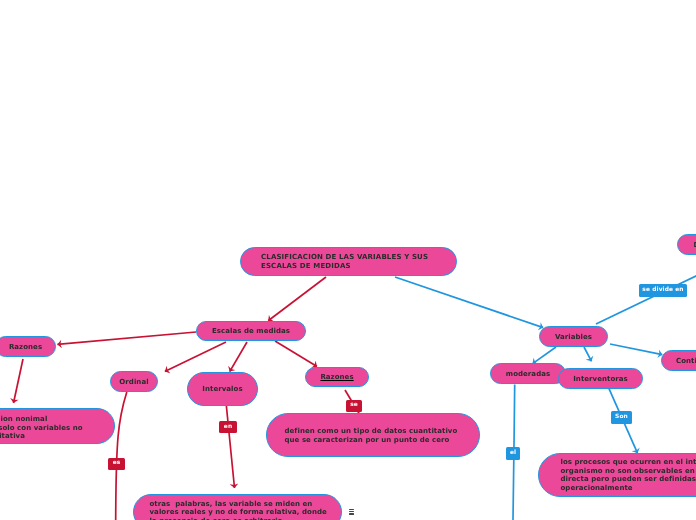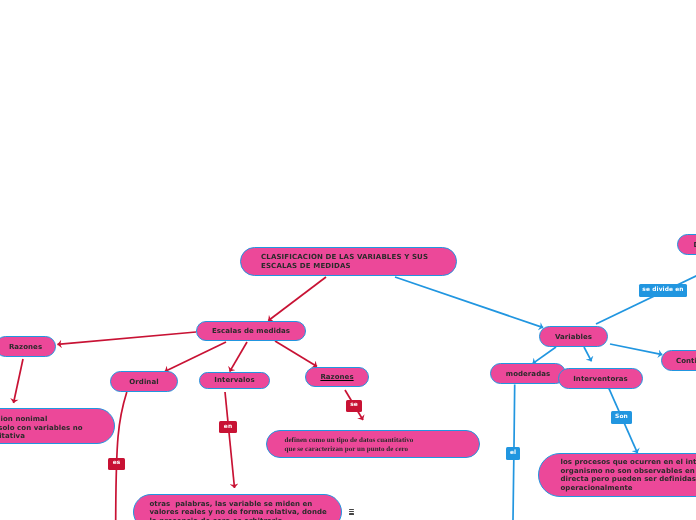--- a/index.html
+++ b/index.html
@@ -72,39 +72,39 @@
 </div>
 
 <div class="node" style="left:196px;top:321px;width:110px;height:20px;">
   <span class="txt">Escalas de medidas</span>
 </div>
 
 <div class="node" style="left:-5px;top:336px;width:61px;height:20.5px;">
   <span class="txt">Razones</span>
 </div>
 
-<div class="node" style="left:110px;top:371px;width:68px;height:20.5px;">
+<div class="node" style="left:110px;top:371px;width:48px;height:20.5px;">
   <span class="txt">Ordinal</span>
 </div>
 
-<div class="node" style="left:187px;top:371.5px;width:71px;height:17px;margin-left:12px;">
+<div class="node" style="left:187px;top:371.5px;width:71px;height:34px;">
   <span class="txt">Intervalos</span>
 </div>
 
 <div class="node" style="left:305px;top:366.5px;width:64px;height:20.5px;text-decoration:underline;">
   <span class="txt">Razones</span>
 </div>
 
 <div class="node left" style="left:-52px;top:408px;width:167px;height:36px;padding-left:18px;--ny:2px;">
   <span class="txt">la medicion nonimal
 trabaja solo con variables no
 la cuantitativa</span>
 </div>
 
-<div class="node left" style="left:266px;top:430px;width:214px;height:28px;padding-left:17.5px;font-family:Liberation Serif, serif;">
+<div class="node left" style="left:266px;top:413px;width:214px;height:44px;padding-left:17.5px;">
   <span class="txt">definen como un tipo de datos cuantitativo
 que se caracterizan por un punto de cero</span>
 </div>
 
 <div class="node left" style="left:133px;top:494px;width:209px;height:36px;padding-left:15.5px;">
   <span class="txt">otras  palabras, las variable se miden en
 valores reales y no de forma relativa, donde
 la presencia de cero es arbitraria</span>
 </div>
 

